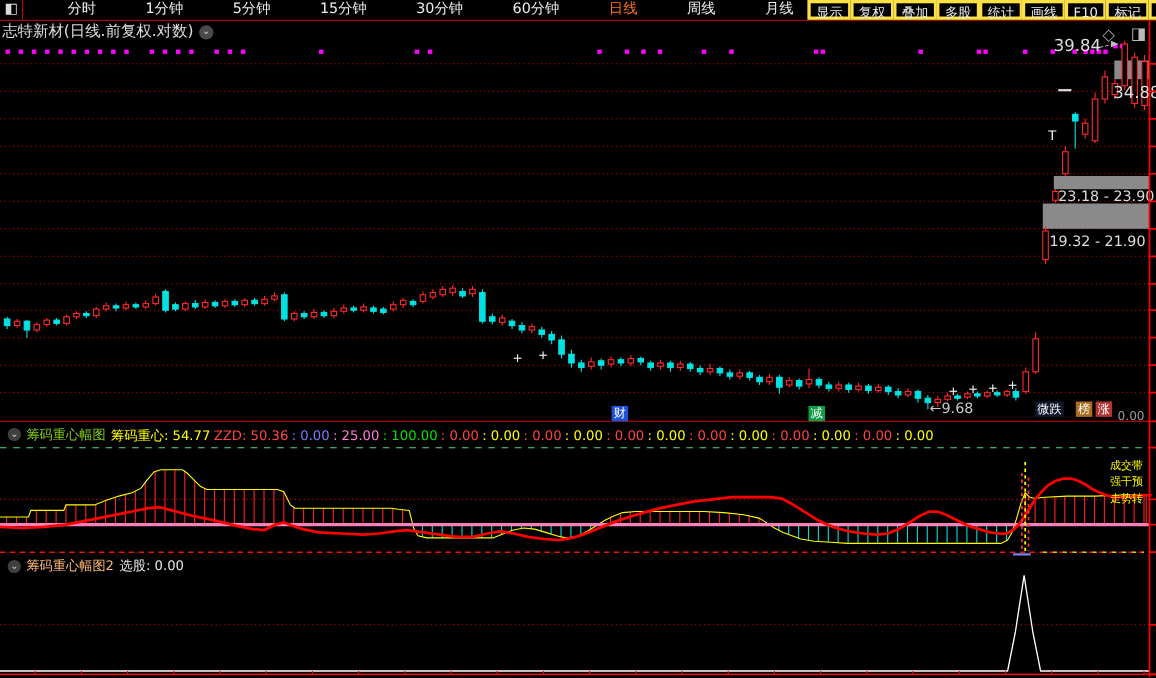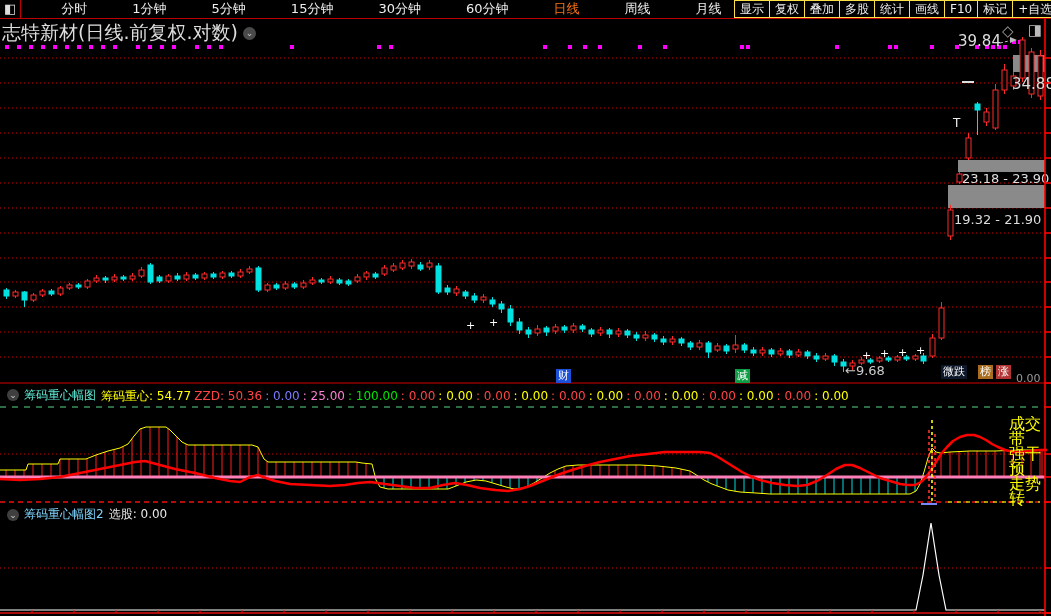--- a/index.html
+++ b/index.html
@@ -8,39 +8,39 @@
   svg{position:absolute;top:0;left:0;z-index:3;}
   
   .toolbar{position:absolute;top:0;left:0;width:1051px;height:18px;background:#000;
            border-bottom:1px solid #c00000;display:flex;align-items:center;z-index:6;}
   .win-icon{color:#ddd;font-size:13px;margin:0 4px;line-height:18px;}
   .tb-divider{width:1px;height:18px;background:#c00000;margin-right:3px;}
   .periods{display:flex;align-items:center;height:18px;}
   .period{color:#eee;font-size:13px;padding:12px 8px;line-height:18px;cursor:default;white-space:nowrap;margin-left:29px;}
   .period.active{color:#f97316;}
   .tbtns{position:absolute;left:735px;top:0;display:flex;height:18px;}
-  .tbtn{color:#eee;font-size:12px;border:1px solid #fde047;padding:0 5px;margin-left:-1px;
+  .tbtn{color:#eee;font-size:12px;border:3px solid #fde047;padding:0 5px;margin-left:-1px;
         line-height:16px;white-space:nowrap;background:#000;}
   
   .titlebar{position:absolute;top:20px;left:2px;display:flex;align-items:center;z-index:6;}
-  .title-text{color:#ddd;font-size:19px;white-space:nowrap;}
+  .title-text{color:#ddd;font-size:14px;white-space:nowrap;}
   .chev-circle{display:inline-flex;align-items:center;justify-content:center;width:13px;height:13px;
                border-radius:50%;background:#4a4a4a;color:#ccc;font-size:9px;margin-left:5px;flex:0 0 auto;}
   .chev-circle.small{width:12px;height:12px;background:#3f3f3f;}
   .corner-diamond{position:absolute;top:22px;left:1002px;color:#999;font-size:15px;z-index:6;}
   .corner-panel{position:absolute;top:21px;left:1028px;color:#bbb;font-size:15px;z-index:6;}
   
   .p-header{position:absolute;left:2px;display:flex;align-items:center;gap:5px;z-index:5;white-space:nowrap;}
   .p1{top:385px;}
   .p2{top:506px;}
-  .p-name{color:#5eead4;font-size:12px;}
-  .p-name2{color:#7dd3fc;font-size:12px;}
+  .p-name{color:#84cc16;font-size:12px;}
+  .p-name2{color:#fdba74;font-size:12px;}
   #p1-values span{font-size:12px;margin-right:3px;text-align:right;}
   .p2-sel{color:#e8e8e8;font-size:12px;}
-  .p1-right{position:absolute;left:1009px;top:416px;width:36px;color:#ffff00;font-size:16px;
+  .p1-right{position:absolute;left:1009px;top:416px;width:36px;color:#ffff00;font-size:10px;
             line-height:15px;z-index:4;overflow:hidden;}
   .badge{position:absolute;color:#fff;font-size:11px;line-height:14px;padding:0 2px;z-index:4;white-space:nowrap;}
 </style>
 </head>
 <body>
 
 <div class="screen">
 
   <svg id="chart-svg" width="1051" height="616" viewBox="0 0 1051 616">
       <g>

